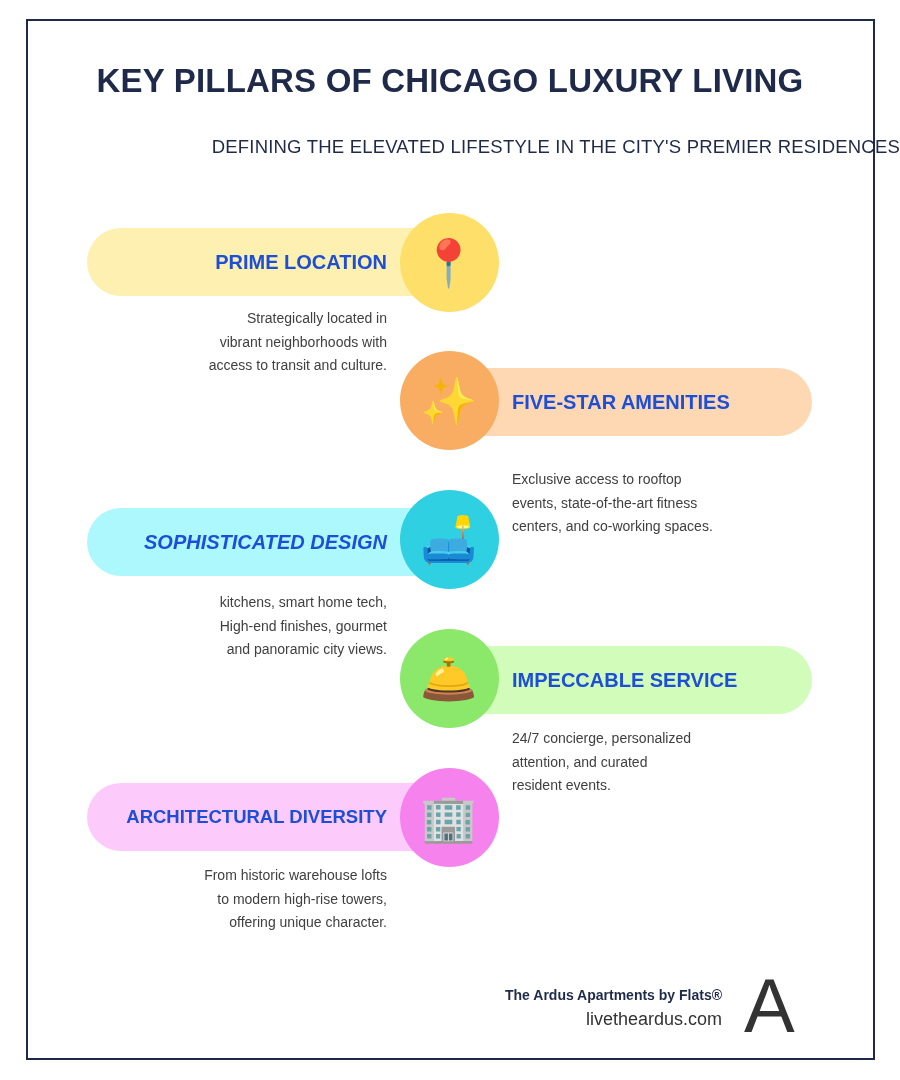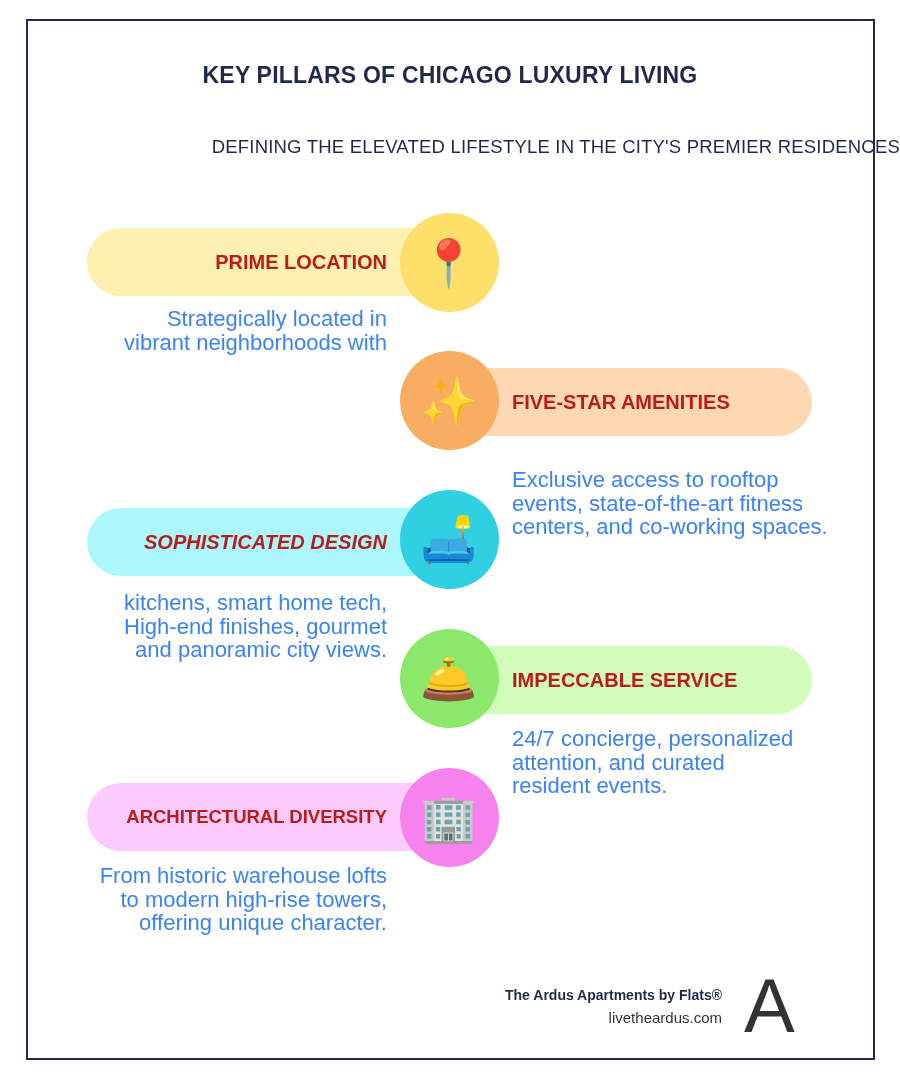--- a/index.html
+++ b/index.html
@@ -1,59 +1,60 @@
 <!DOCTYPE html>
 <html><head>
 <meta charset="utf-8">
 <style>
   html, body { margin: 0; padding: 0; background: #ffffff; }
   body { width: 900px; height: 1080px; position: relative; overflow: hidden;
          font-family: "Liberation Sans", "DejaVu Sans", sans-serif; color: #222; }
   .frame { position: absolute; left: 26px; top: 19px; width: 845px; height: 1037px;
            border: 2px solid #1f2a4a; box-sizing: content-box; }
   .title { position: absolute; left: 0; width: 900px; top: 62px; text-align: center;
-           font-size: 23px; font-weight: 700; color: #1f2a4a; letter-spacing: 0.2px; }
+           font-size: 33px; font-weight: 700; color: #1f2a4a; letter-spacing: 0.2px; }
   .subtitle { position: absolute; left: 0; width: 900px; top: 136px; text-align: right;
               font-size: 18.5px; color: #1f2a4a; letter-spacing: 0.2px; }
   .pill { position: absolute; height: 68px; border-radius: 34px; }
   .pill.left { left: 87px; width: 360px; }
   .pill.right { left: 450px; width: 362px; }
   .pill-label { position: absolute; top: 0; height: 88px; line-height: 68px;
-                font-size: 20px; font-weight: 700; color: #b91c1c; white-space: nowrap; }
+                font-size: 20px; font-weight: 700; color: #1d4ed8; white-space: nowrap; }
   .pill.left .pill-label { right: 60px; text-align: right; }
   .pill.right .pill-label { left: 62px; text-align: center; }
   .circle { position: absolute; left: 400px; width: 99px; height: 99px; border-radius: 50%;
             display: flex; align-items: center; justify-content: center; font-size: 46px; line-height: 1; }
-  .desc { position: absolute; font-size: 22px; line-height: 23.5px; color: #3b82f6; }
+  .desc { position: absolute; font-size: 14px; line-height: 23.5px; color: #404040; }
   .desc.left { right: 513px; text-align: right; width: 300px; }
   .desc.right { left: 512px; text-align: left; width: 290px; }
   .desc div { white-space: nowrap; }
   .brand { position: absolute; right: 178px; top: 987px; text-align: right; }
   .brand-name { font-size: 14px; font-weight: 700; color: #1f2a4a; }
-  .brand-url { font-size: 15px; color: #333; margin-top: 6px; }
+  .brand-url { font-size: 18px; color: #333; margin-top: 6px; }
   .logo { position: absolute; left: 744px; top: 968px; font-size: 76px; font-weight: 400;
           color: #333; line-height: 1; font-family: "Liberation Sans", sans-serif; }
 </style>
 </head>
 <body>
 
 <div class="frame"></div>
 
 <h1 class="title" style="margin:0">KEY PILLARS OF CHICAGO LUXURY LIVING</h1>
 <div class="subtitle">DEFINING THE ELEVATED LIFESTYLE IN THE CITY'S PREMIER RESIDENCES</div>
 
 <div class="pill left" style="top:228px; background:#fdf0b0;">
   <span class="pill-label">PRIME LOCATION</span>
 </div>
 <div class="circle" style="top:213px; background:#fddf6a;">
     <span>📍</span>
   </div>
 <div class="desc left" style="top:307px;">
   <div>Strategically located in</div>
   <div>vibrant neighborhoods with</div>
+  <div>access to transit and culture.</div>
 </div>
 
 <div class="pill right" style="top:368px; background:#fed8b3;">
   <span class="pill-label">FIVE-STAR AMENITIES</span>
 </div>
 <div class="circle" style="top:351px; background:#f8ad62;">
     <span>✨</span>
   </div>
 <div class="desc right" style="top:468px;">
   <div>Exclusive access to rooftop</div>

